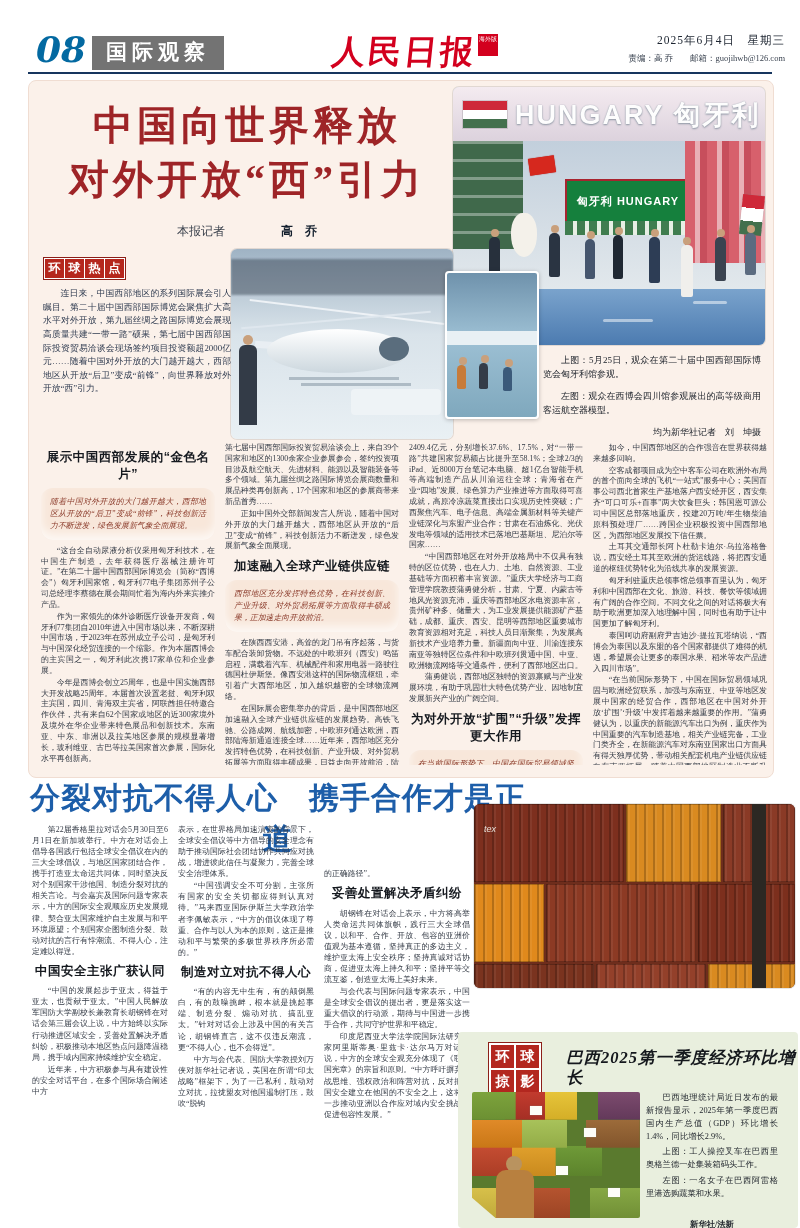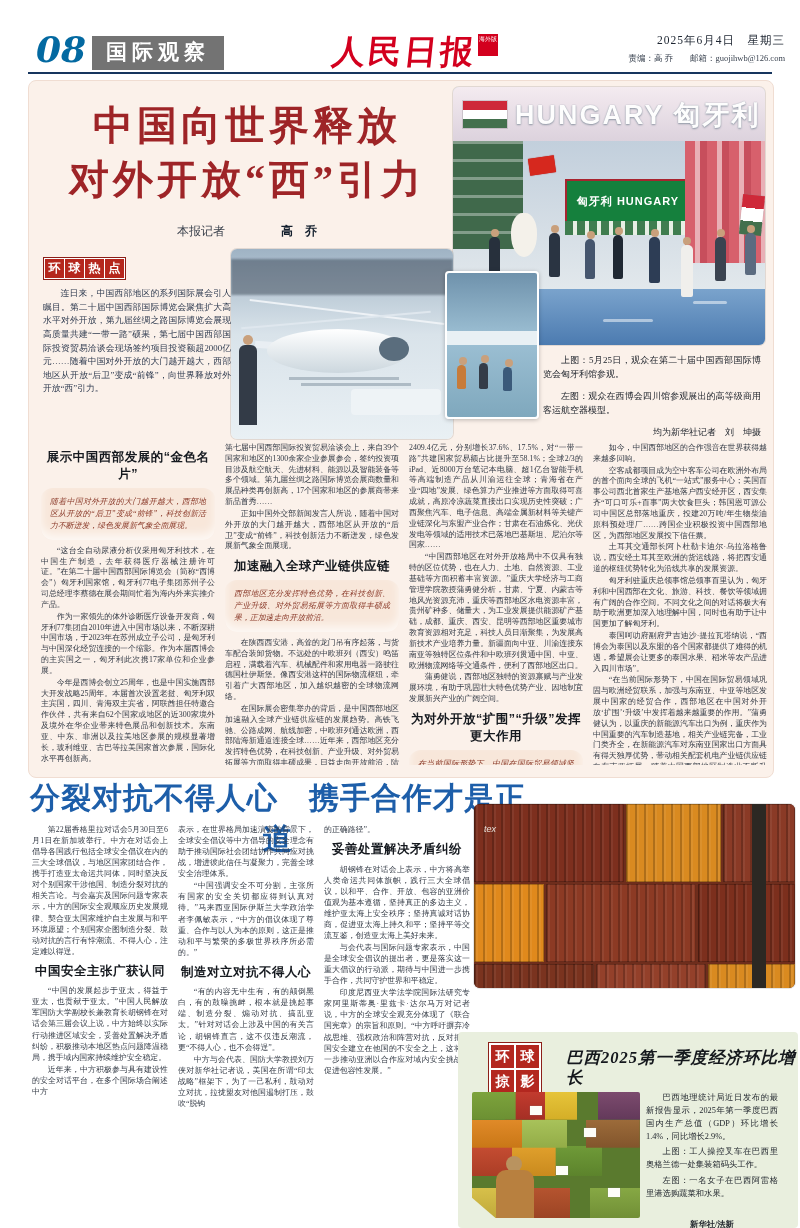--- a/index.html
+++ b/index.html
@@ -258,21 +258,21 @@
 
   <div class="abs bcol" style="left:178px;width:136px;">
     <p class="para" style="text-indent:0;">表示，在世界格局加速演变的背景下，全球安全倡议等中方倡导的安全理念有助于推动国际社会团结协作共同应对挑战，增进彼此信任与凝聚力，完善全球安全治理体系。</p>
     <p class="para">“中国强调安全不可分割，主张所有国家的安全关切都应得到认真对待。”马来西亚国际伊斯兰大学政治学者李佩敏表示，“中方的倡议体现了尊重、合作与以人为本的原则，这正是推动和平与繁荣的多极世界秩序所必需的。”</p>
     <div class="subhead">制造对立对抗不得人心</div>
     <p class="para">“有的内容无中生有，有的颠倒黑白，有的鼓噪挑衅，根本就是挑起事端、制造分裂、煽动对抗、搞乱亚太。”针对对话会上涉及中国的有关言论，胡钢锋直言，这不仅违反潮流，更“不得人心，也不会得逞”。</p>
     <p class="para">中方与会代表、国防大学教授刘万侠对新华社记者说，美国在所谓“印太战略”框架下，为了一己私利，鼓动对立对抗，拉拢盟友对他国遏制打压，鼓吹“脱钩</p>
   </div>
 
   <div class="abs bcol" style="left:324px;width:146px;">
-    <p class="para" style="text-indent:0;">的正确路径”。</p>
+    <p class="para" style="text-indent:0;margin-top:44px;">的正确路径”。</p>
     <div class="subhead">妥善处置解决矛盾纠纷</div>
     <p class="para">胡钢锋在对话会上表示，中方将高举人类命运共同体旗帜，践行三大全球倡议，以和平、合作、开放、包容的亚洲价值观为基本遵循，坚持真正的多边主义，维护亚太海上安全秩序；坚持真诚对话协商，促进亚太海上持久和平；坚持平等交流互鉴，创造亚太海上美好未来。</p>
     <p class="para">与会代表与国际问题专家表示，中国是全球安全倡议的提出者，更是落实这一重大倡议的行动派，期待与中国进一步携手合作，共同守护世界和平稳定。</p>
     <p class="para">印度尼西亚大学法学院国际法研究专家阿里斯蒂奥·里兹卡·达尔马万对记者说，中方的全球安全观充分体现了《联合国宪章》的宗旨和原则。“中方呼吁摒弃冷战思维、强权政治和阵营对抗，反对把本国安全建立在他国的不安全之上，这将进一步推动亚洲以合作应对域内安全挑战，促进包容性发展。”</p>
   </div>
 
   <div class="abs photo containers">
     <div class="cnt" style="left:0;top:0;width:150px;height:78px;background-color:#7d2f1e;"></div>
     <div class="cnt" style="left:152px;top:0;width:95px;height:78px;background-color:#d98a20;"></div>
     <div class="cnt" style="left:249px;top:0;width:72px;height:78px;background-color:#8a3a26;"></div>

